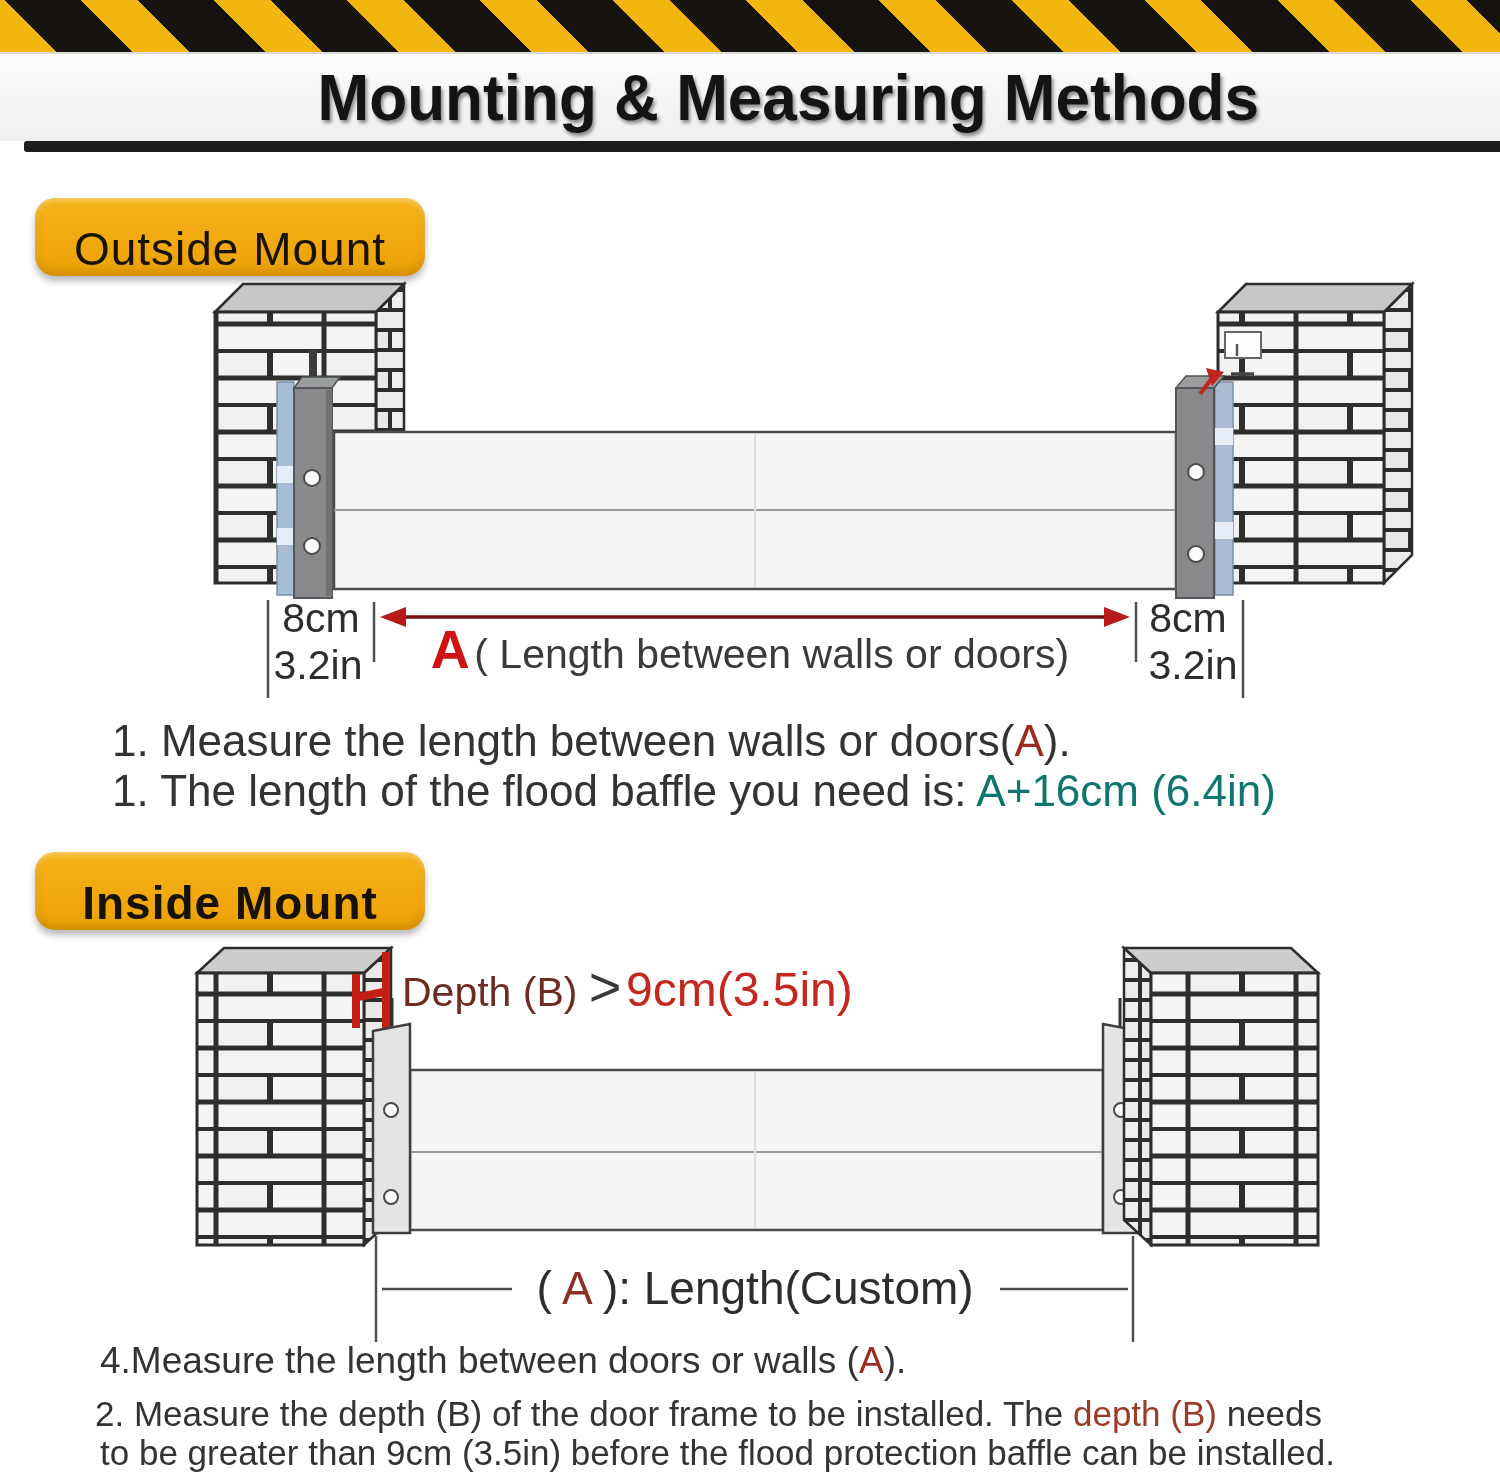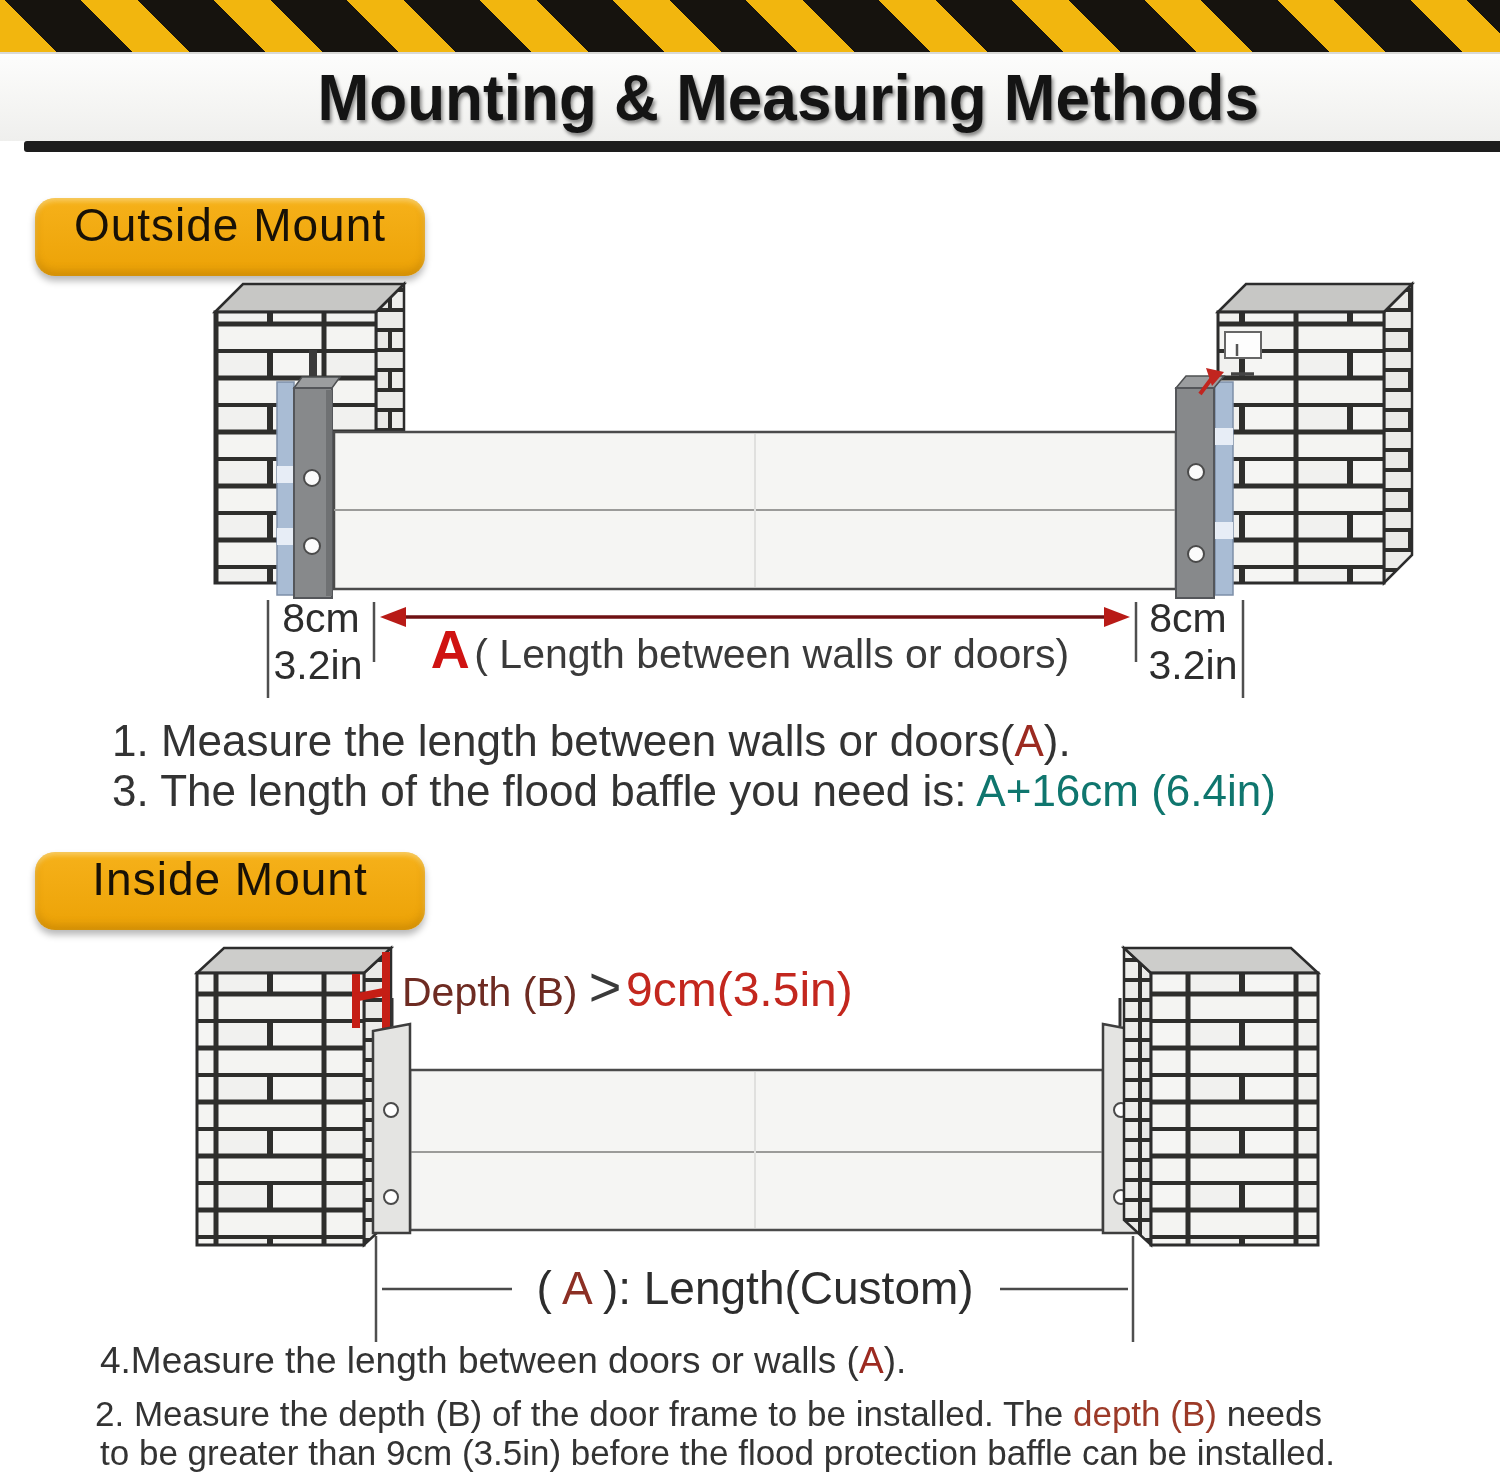--- a/index.html
+++ b/index.html
@@ -25,25 +25,25 @@
   }
   .dark-bar{
     position:absolute;left:24px;top:141px;width:1476px;height:11px;
     background:#1d1d1d;border-radius:3px 0 0 3px;
   }
   
   .badge{
     position:absolute;left:35px;width:390px;height:78px;border-radius:20px;
     background:linear-gradient(180deg,#f6b11a,#eca206);
     box-shadow:0 5px 7px rgba(0,0,0,.28), inset 0 -5px 9px rgba(135,85,0,.28), inset 0 3px 5px rgba(255,235,170,.55);
-    display:flex;align-items:flex-start;justify-content:center;
+    display:flex;align-items:flex-end;justify-content:center;
     font-size:46px;color:#181106;letter-spacing:1px;
   }
   .badge-outside{top:198px;}
-  .badge-inside{top:852px;}
+  .badge-inside{top:852px;font-weight:bold;}
   
   .diagram{position:absolute;left:0;width:1500px;}
   .diagram-outside{top:270px;height:430px;}
   .diagram-inside{top:940px;height:420px;}
   svg text{font-family:"Liberation Sans", sans-serif;}
   
   .instr{position:absolute;font-size:44px;color:#333;white-space:nowrap;}
   .outside-step1{left:112px;top:716px;}
   .outside-step2{left:112px;top:766px;}
   .inside-step1{left:100px;top:1340px;font-size:37px;}
@@ -137,21 +137,21 @@
     <text x="1188" y="362" text-anchor="middle" font-size="41" fill="#2d2d2d">8cm</text>
     <text x="1193" y="409" text-anchor="middle" font-size="41" fill="#2d2d2d">3.2in</text>
     <text x="750" y="398" text-anchor="middle">
       <tspan font-size="54" font-weight="bold" fill="#cf1312">A</tspan>
       <tspan font-size="41" fill="#3a3a3a">( Length between walls or doors)</tspan>
     </text>
   </g>
 </svg>
 
 <div class="instr outside-step1"><span>1. Measure the length between walls or doors</span><span>(</span><span class="red-letter">A</span><span>).</span></div>
-<div class="instr outside-step2"><span>3. The length of the flood baffle you need is: </span><span class="dark-red">A+16cm (6.4in)</span></div>
+<div class="instr outside-step2"><span>1. The length of the flood baffle you need is: </span><span class="dark-red">A+16cm (6.4in)</span></div>
 
 <div class="badge badge-inside">
   <span>Inside Mount</span>
 </div>
 
 <svg class="diagram diagram-inside" viewBox="0 0 1500 420">
   <defs>
     <pattern id="brickP2" width="108" height="54" patternUnits="userSpaceOnUse">
       <rect width="108" height="54" fill="#2e2e2c"></rect>
       <rect x="2.5" y="2.5" width="103" height="22.5" fill="#f4f4f2"></rect>

